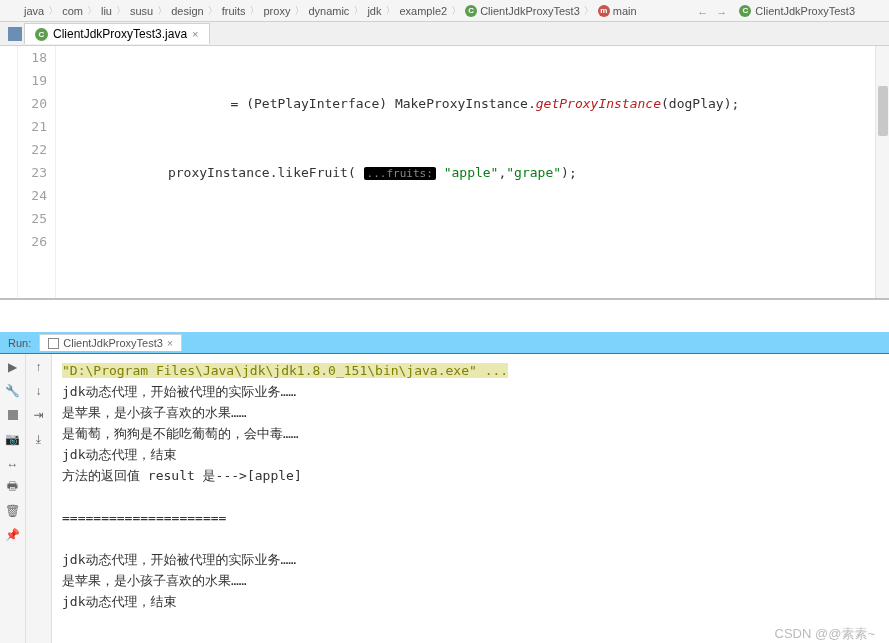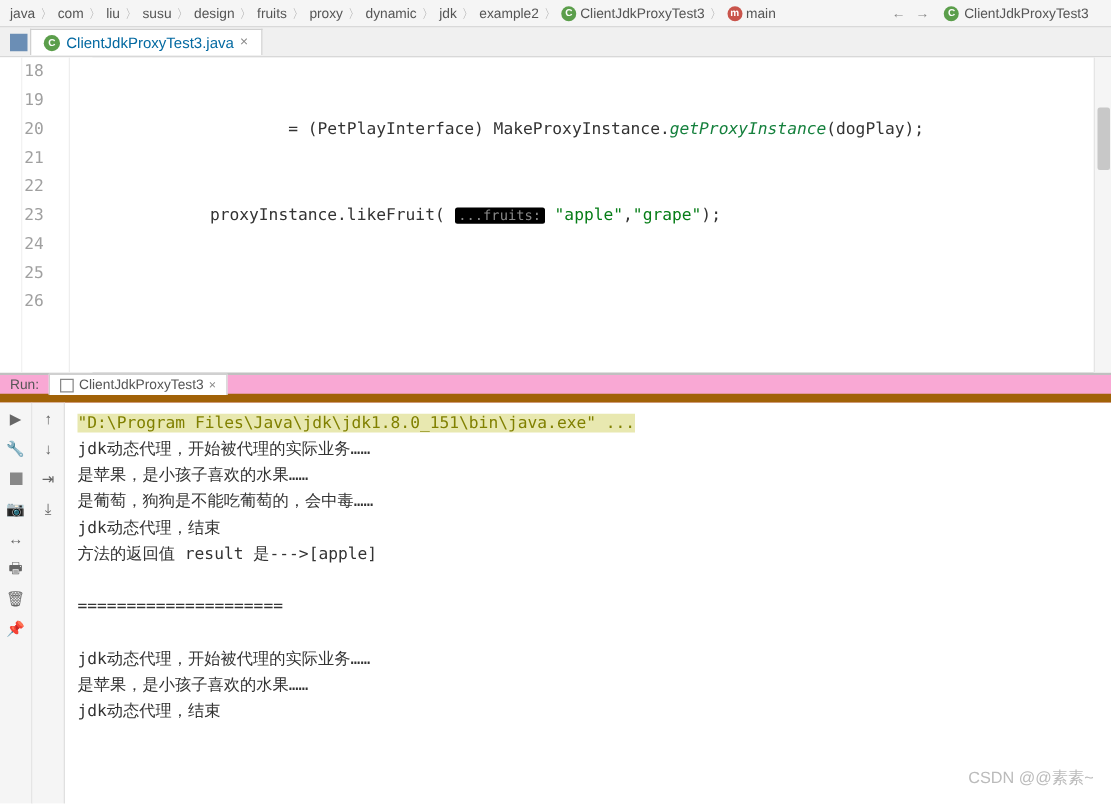--- a/index.html
+++ b/index.html
@@ -1,59 +1,59 @@
 <!DOCTYPE html>
 <html><head>
 <meta charset="utf-8">
 <style>
 * { margin: 0; padding: 0; box-sizing: border-box; }
 body { font-family: "Segoe UI", Arial, sans-serif; font-size: 12px; background: #fff; color: #333; overflow: hidden; width: 889px; height: 643px; }
-.breadcrumb { display: flex; align-items: center; height: 22px; padding: 0 4px; background: #f5f5f5; border-bottom: 1px solid #d0d0d0; font-size: 11px; color: #555; }
+.breadcrumb { display: flex; align-items: center; height: 22px; padding: 0 20px; background: #f5f5f5; border-bottom: 1px solid #d0d0d0; font-size: 11px; color: #555; }
 .breadcrumb .crumb { padding: 0 4px; display: flex; align-items: center; gap: 3px; cursor: pointer; }
 .breadcrumb .sep { color: #aaa; font-size: 10px; }
 .breadcrumb .ico-c { width: 12px; height: 12px; border-radius: 50%; background: #5b9e4b; color: #fff; display: inline-flex; align-items: center; justify-content: center; font-size: 8px; font-weight: bold; }
 .breadcrumb .ico-m { width: 12px; height: 12px; border-radius: 50%; background: #c9544b; color: #fff; display: inline-flex; align-items: center; justify-content: center; font-size: 8px; font-weight: bold; }
 .nav-right { margin-left: auto; display: flex; align-items: center; gap: 4px; padding-right: 8px; }
 .nav-arrow { color: #888; padding: 0 2px; cursor: pointer; }
 .nav-file { display: flex; align-items: center; gap: 4px; padding: 0 6px; }
 .tabs { display: flex; align-items: center; height: 24px; background: #f0f0f0; border-bottom: 1px solid #d0d0d0; padding-left: 8px; gap: 2px; }
 .tab { display: flex; align-items: center; gap: 5px; padding: 3px 10px; background: #fff; border: 1px solid #d0d0d0; border-bottom: none; font-size: 12px; cursor: pointer; }
-.tab-label { color: #0369a1; }
+.tab-label { color: #000000; }
 .tab .close { color: #888; font-size: 11px; cursor: pointer; }
 .tab .ico-c { width: 13px; height: 13px; border-radius: 50%; background: #5b9e4b; color: #fff; display: inline-flex; align-items: center; justify-content: center; font-size: 8px; font-weight: bold; }
 .proj-ico { width: 14px; height: 14px; background: #6b8eb5; display: inline-block; }
 .editor { display: flex; height: 252px; background: #fff; font-family: Consolas, monospace; font-size: 13px; }
 .gutter-left { width: 18px; background: #fff; border-right: 1px solid #eee; }
-.gutter { width: 38px; text-align: right; padding-right: 20px; color: #a0a0a0; line-height: 23px; background: #fff; border-right: 1px solid #eee; }
+.gutter { width: 38px; text-align: right; padding-right: 8px; color: #a0a0a0; line-height: 23px; background: #fff; border-right: 1px solid #eee; }
 .gutter .gl { height: 23px; }
 .hint-col { width: 18px; background: #fff; }
 .code { flex: 1; padding-left: 0; line-height: 23px; white-space: pre; overflow: hidden; }
 .code .cl { height: 23px; }
 .str { color: #067d17; }
-.mtd-i { color: #15803d; font-style: italic; }
+.mtd-i { color: #b91c1c; font-style: italic; }
 .param { background: #000000; color: #888; padding: 0 3px; font-size: 11px; border-radius: 2px; }
 .scrollbar-v { width: 14px; background: #f5f5f5; border-left: 1px solid #e5e5e5; position: relative; }
 .scroll-thumb { position: absolute; top: 40px; width: 10px; left: 2px; height: 50px; background: #c8c8c8; border-radius: 2px; }
 .run-panel { border-top: 2px solid #c0c0c0; display: flex; flex-direction: column; height: 345px; }
-.run-header { display: flex; align-items: center; height: 22px; background: #f9a8d4; border-bottom: 7px solid #a16207; font-size: 11px; color: #555; }
+.run-header { display: flex; align-items: center; height: 22px; background: #7dd3fc; border-bottom: 1px solid #a16207; font-size: 11px; color: #555; margin-top: 32px; }
 .run-header .label { padding: 0 8px; }
 .run-tab { display: flex; align-items: center; gap: 4px; padding: 2px 8px; background: #fff; border: 1px solid #d0d0d0; border-bottom: none; }
 .run-tab .close { color: #888; font-size: 10px; }
 .run-body { display: flex; flex: 1; overflow: hidden; }
 .run-tools-left { width: 26px; background: #f5f5f5; border-right: 1px solid #e0e0e0; display: flex; flex-direction: column; align-items: center; padding-top: 4px; gap: 6px; }
 .run-tools-left .tbtn { width: 18px; height: 18px; display: flex; align-items: center; justify-content: center; cursor: pointer; color: #666; }
 .run-tools-inner { width: 26px; background: #f5f5f5; border-right: 1px solid #e0e0e0; display: flex; flex-direction: column; align-items: center; padding-top: 4px; gap: 6px; }
 .run-tools-inner .tbtn { width: 18px; height: 18px; display: flex; align-items: center; justify-content: center; cursor: pointer; color: #666; }
 .play { color: #4a9e4a; }
 .stop-sq { width: 10px; height: 10px; background: #888; }
 .console { flex: 1; padding: 6px 10px; font-family: Consolas, "Microsoft YaHei", monospace; font-size: 13px; line-height: 21px; overflow: hidden; }
 .console .cline { white-space: pre; }
 .cmd { color: #808000; }
 .highlight { background: #e8e8b0; }
-.watermark { position: absolute; bottom: 12px; right: 14px; color: #bbb; font-size: 13px; font-family: "Microsoft YaHei", sans-serif; }
+.watermark { position: absolute; bottom: 0; right: 14px; color: #bbb; font-size: 13px; font-family: "Microsoft YaHei", sans-serif; }
 .ico-box { width: 11px; height: 11px; border: 1px solid #888; display: inline-block; }
 </style>
 </head>
 <body>
 
 <div class="breadcrumb">
   <span class="crumb">java</span>
     <span class="sep">〉</span>
   <span class="crumb">com</span>
     <span class="sep">〉</span>

